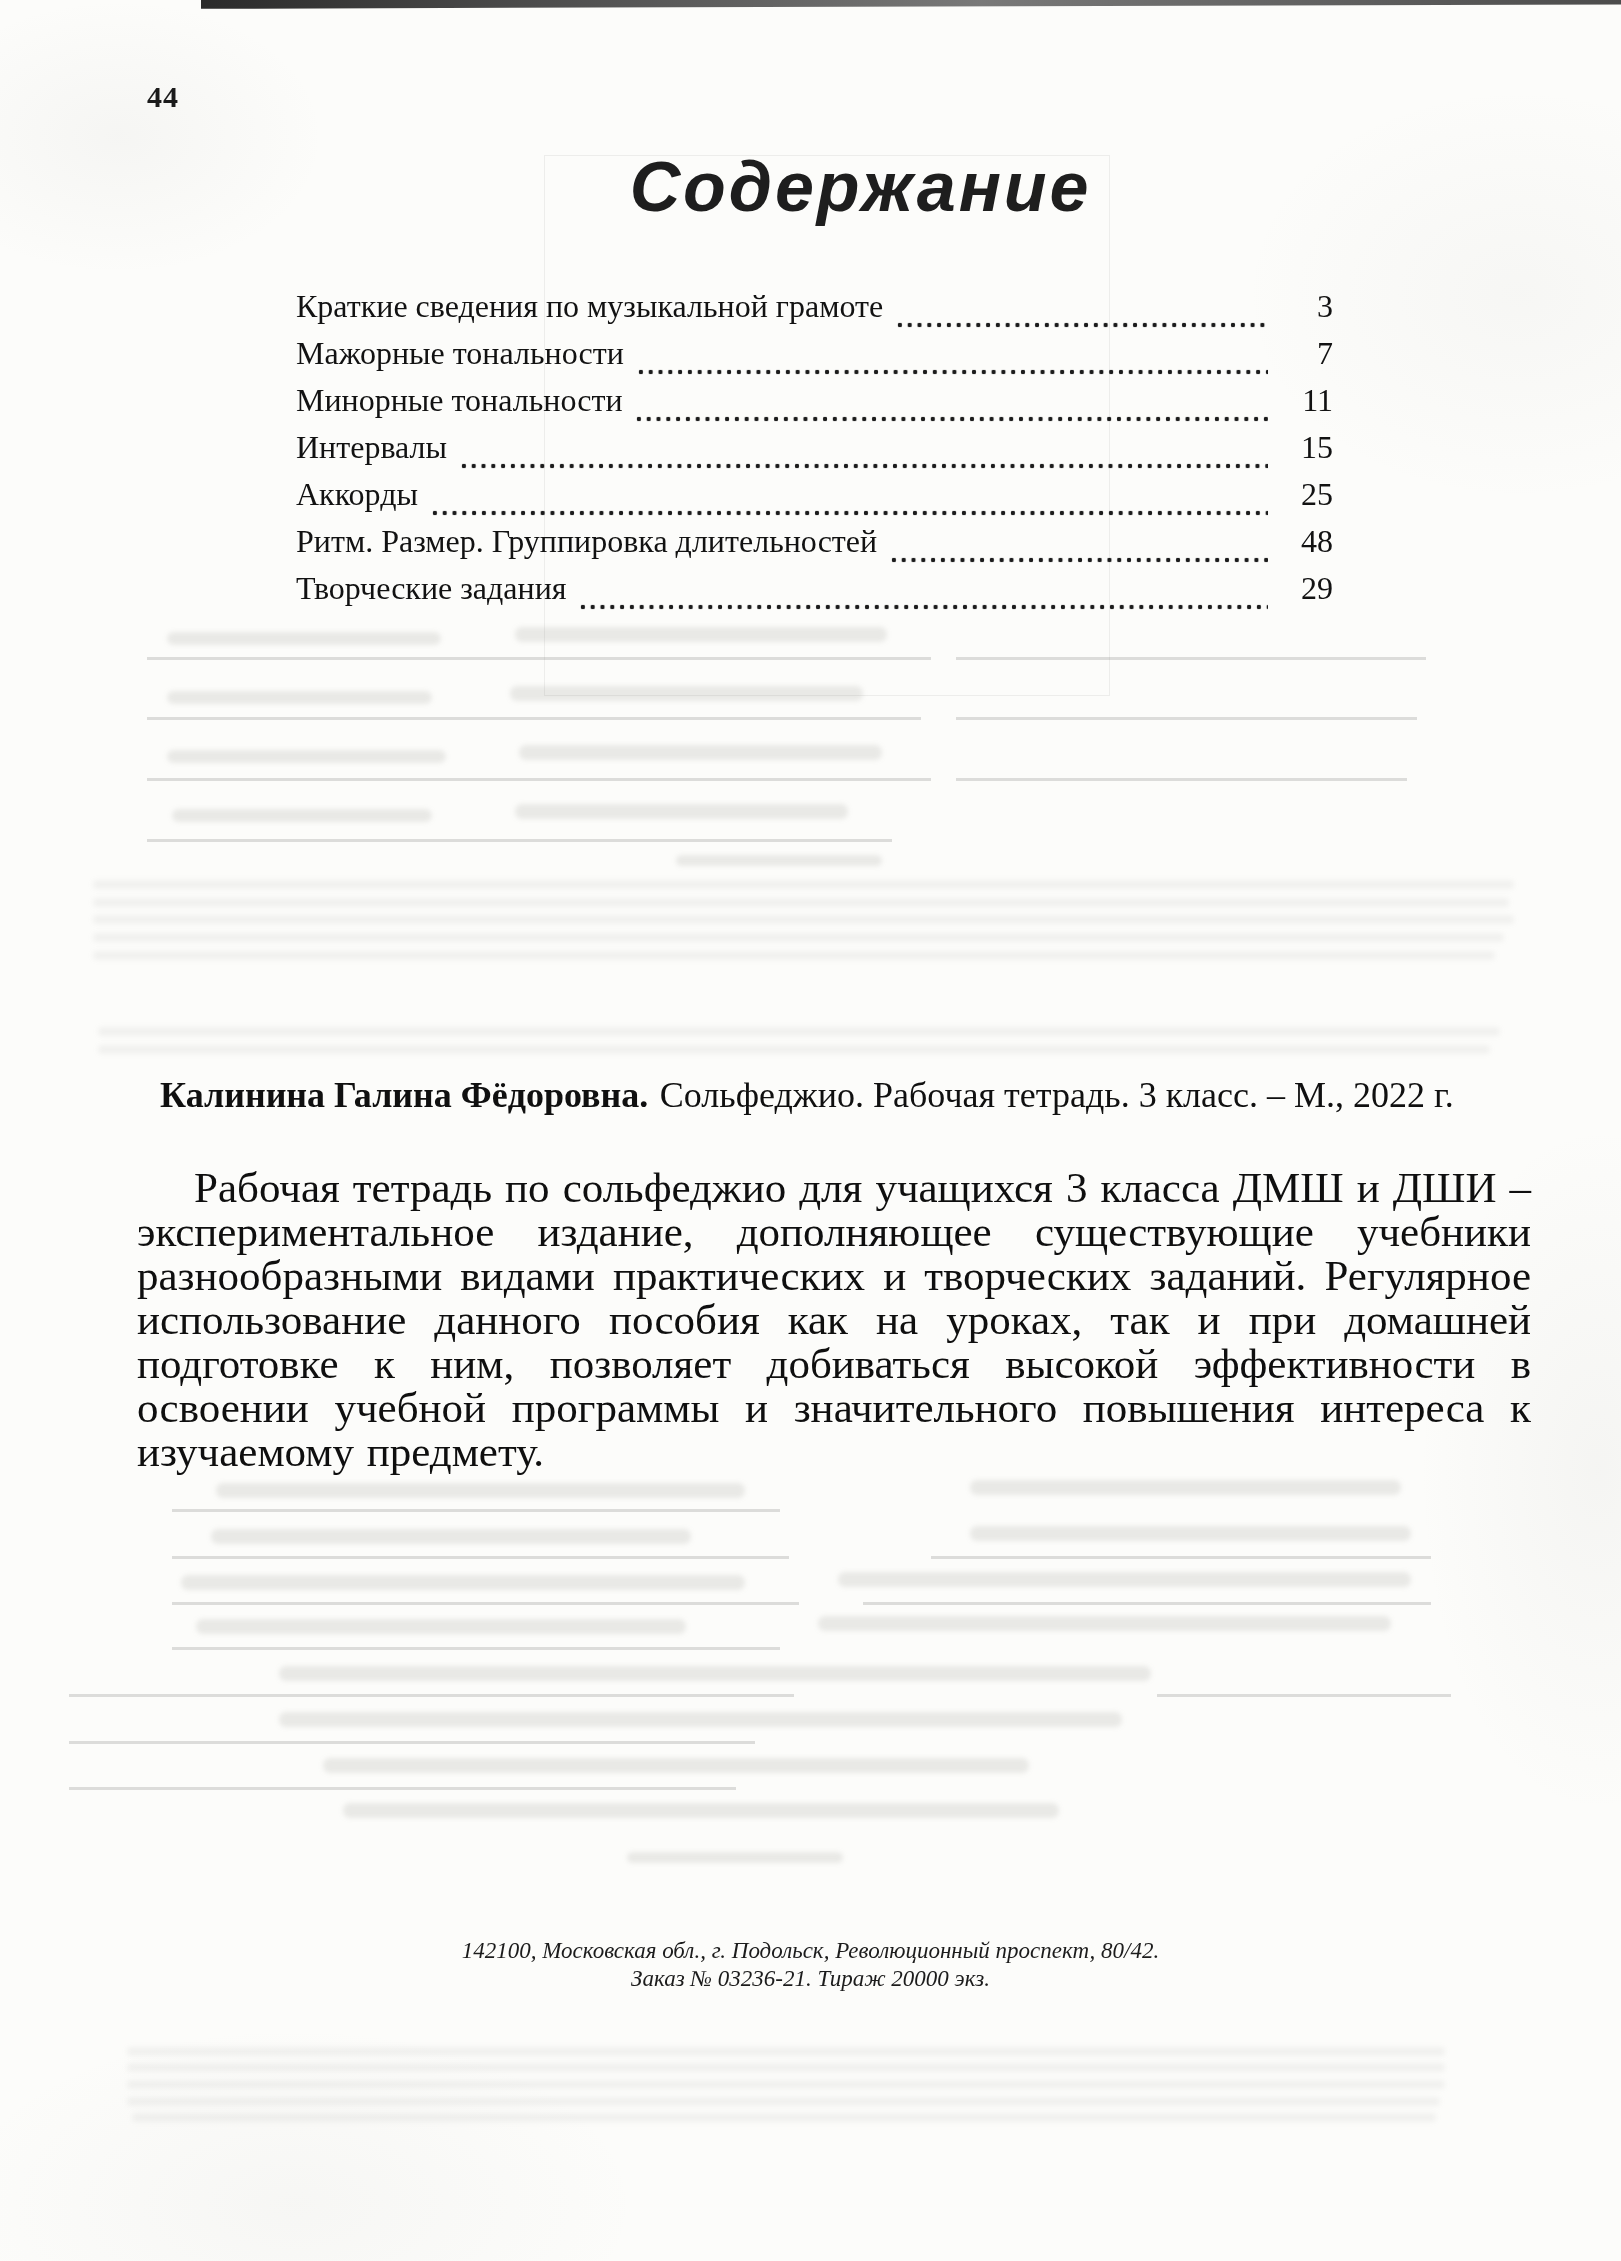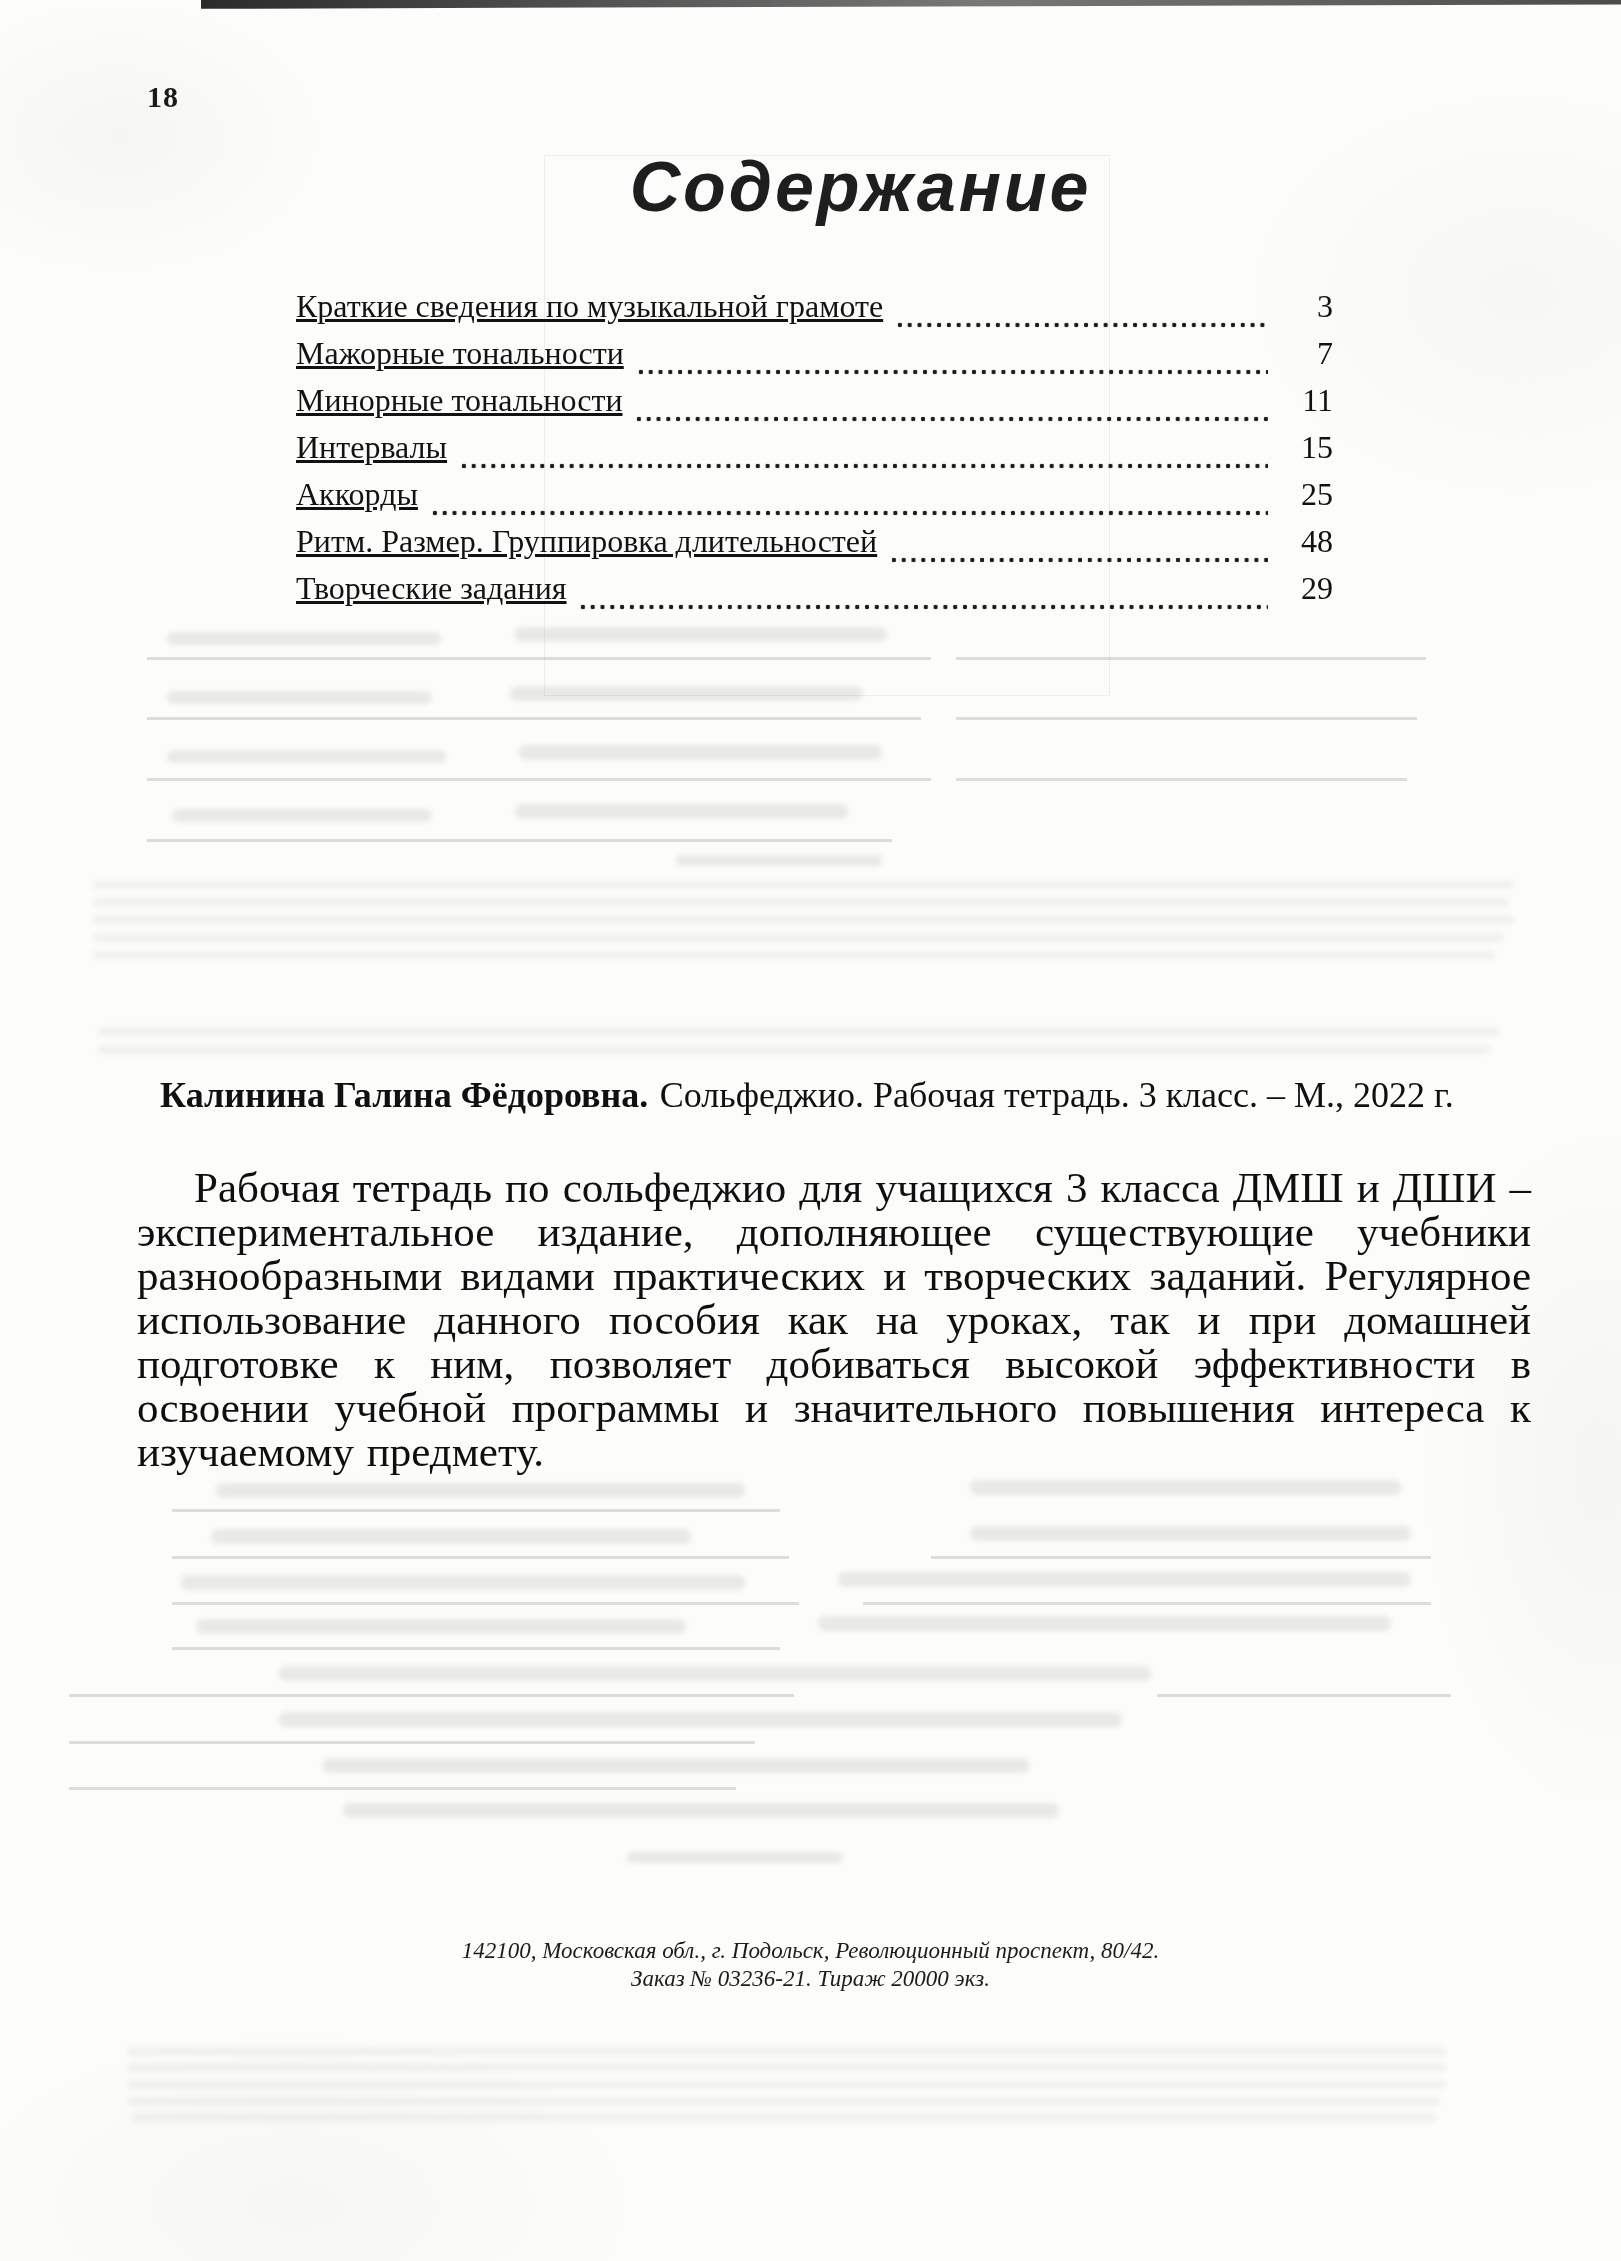--- a/index.html
+++ b/index.html
@@ -46,21 +46,21 @@
 
   
   .toc {
     position: absolute; left: 296px; top: 288px; width: 1037px;
   }
   .toc-row {
     display: flex; align-items: baseline;
     height: 47px; font-size: 32px; color: #121212;
     white-space: nowrap;
   }
-  .toc-label { flex: 0 0 auto; text-decoration: underline; }
+  .toc-label { flex: 0 0 auto; }
   .toc-leader {
     flex: 1 1 auto; align-self: stretch;
     margin: 0 9.8px 0 11.8px;
     background-image: radial-gradient(circle, #1c1c1c 2.1px, transparent 2.5px);
     background-size: 9.8px 5.9px;
     background-repeat: repeat-x;
     background-position: left bottom 6.9px;
   }
   .toc-page { flex: 0 0 55px; text-align: right; }
 
@@ -103,21 +103,21 @@
     background: rgba(135,135,130,0.09); filter: blur(2.9px);
   }
 </style>
 </head>
 <body>
 
 <div class="page">
 
   <div class="top-strip"></div>
 
-  <div class="page-number">18</div>
+  <div class="page-number">44</div>
 
   <div class="ghost-box" style="left:544px; top:155px; width:564px; height:539px;"></div>
 
   <h1 class="title" style="margin:8px;">Содержание</h1>
 
   <div class="toc">
     <div class="toc-row">
       <span class="toc-label">Краткие сведения по музыкальной грамоте</span>
       <span class="toc-leader"></span>
       <span class="toc-page">3</span>

